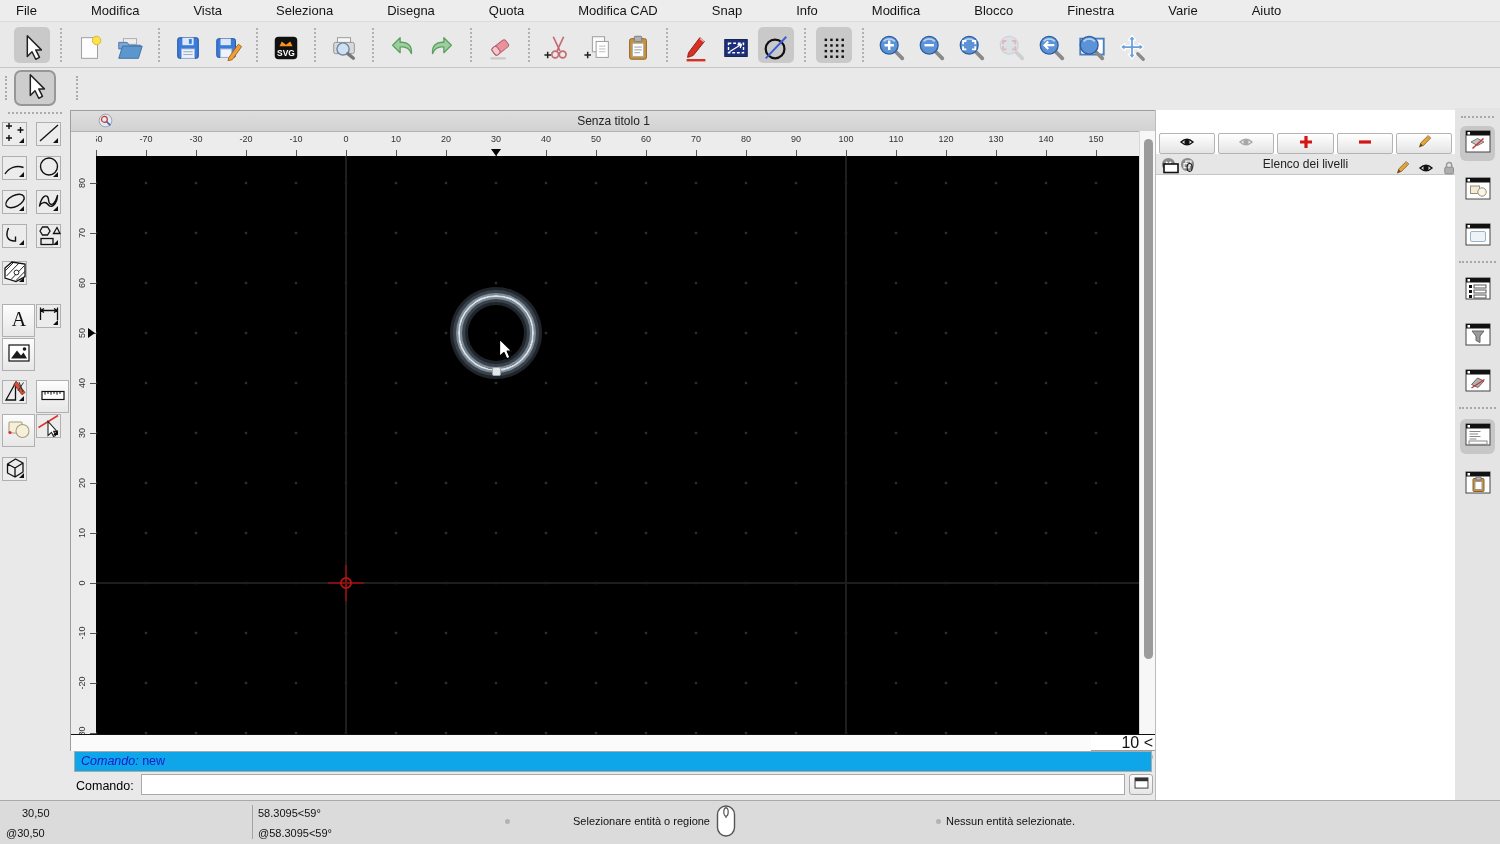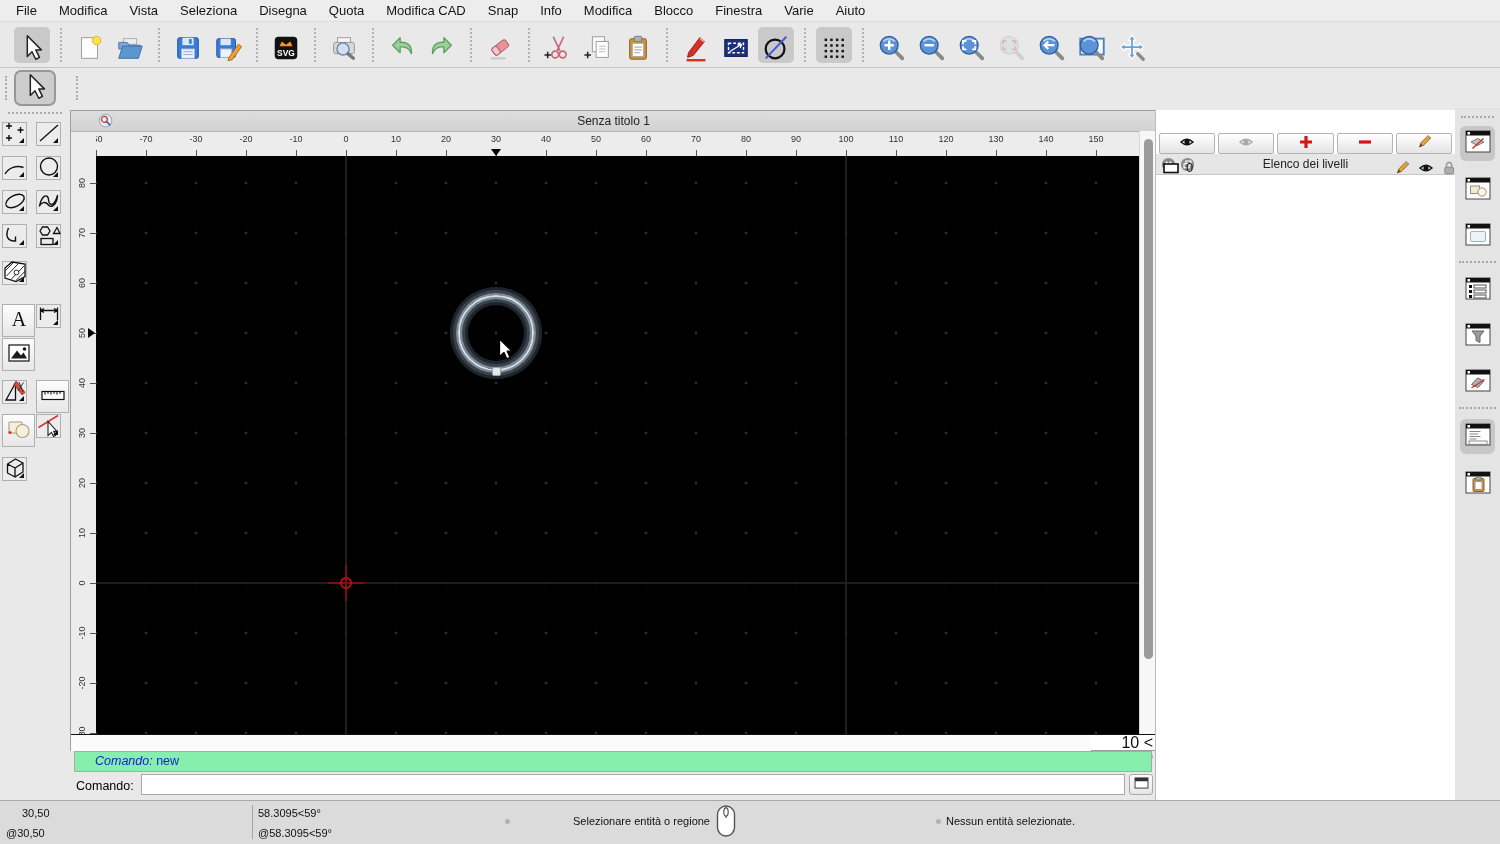--- a/index.html
+++ b/index.html
@@ -2,21 +2,21 @@
 <html><head>
 <meta charset="utf-8">
 <style>
   html,body{margin:0;padding:0;background:#555;}
   .app{position:relative;width:1500px;height:844px;overflow:hidden;
        font-family:"Liberation Sans",sans-serif;background:#e9e9e9;
        -webkit-font-smoothing:antialiased;}
   
   .menubar{position:absolute;left:0;top:0;width:1500px;height:22px;background:#ededed;
            display:flex;align-items:center;padding-left:5px;box-sizing:border-box;
-           border-bottom:1px solid #dcdcdc;}
+           border-bottom:1px solid #dcdcdc;gap:32px;}
   .menu-item{padding:0 11px;font-size:13px;color:#141414;white-space:nowrap;cursor:default;}
   
   .toolbar{position:absolute;left:0;top:22px;width:1500px;height:46px;background:#e9e9e9;
            border-bottom:1px solid #c6c6c6;display:flex;align-items:center;padding-left:12px;
            box-sizing:border-box;}
   .tbtn{width:36px;height:36px;margin:0 2px;border:none;background:transparent;padding:0;
         display:flex;align-items:flex-end;justify-content:center;flex:0 0 auto;}
   .tbtn.pressed{background:#c9c9c9;border-radius:5px;}
   .tbtn.disabled{opacity:.55;}
   .tbtn .ic{display:flex;}
@@ -73,23 +73,23 @@
   .vscroll{position:absolute;left:1068px;top:20px;width:17px;height:603px;background:#f7f7f7;
            border-left:1px solid #d8d8d8;box-sizing:border-box;}
   .vthumb{position:absolute;left:4px;top:8px;width:9px;height:520px;background:#9b9b9b;
           border-radius:5px;}
   .bottomstrip{position:absolute;left:0;top:623px;width:1020px;height:16px;background:#fbfbfb;
           border-top:1px solid #111;}
   .gridlabel{position:absolute;left:1020px;top:623px;width:65px;height:16px;background:#fff;
           border-top:1px solid #111;font-size:16px;color:#111;text-align:right;
           line-height:15px;padding-right:3px;box-sizing:border-box;}
   
-  .cmdhistory{position:absolute;left:74px;top:751px;width:1078px;height:21px;background:#86efac;
+  .cmdhistory{position:absolute;left:74px;top:751px;width:1078px;height:21px;background:#0ea5e9;
           border:1px solid #a9a9a9;box-sizing:border-box;font-size:12.5px;line-height:19px;
-          padding-left:20px;color:#1a1acc;}
+          padding-left:6px;color:#1a1acc;}
   .cmdhistory .lbl{font-style:italic;}
   .cmdlabel{position:absolute;left:76px;top:779px;font-size:12.5px;color:#000;}
   .cmdinput{position:absolute;left:141px;top:774px;width:984px;height:21px;border:1px solid #a9a9a9;
           box-sizing:border-box;font-size:12px;padding:0 4px;font-family:"Liberation Sans",sans-serif;}
   .cmdwinbtn{position:absolute;left:1129px;top:774px;width:24px;height:21px;
           background:linear-gradient(#fdfdfd,#e6e6e6);border:1px solid #a9a9a9;border-radius:3px;
           box-sizing:border-box;display:flex;align-items:center;justify-content:center;padding:0;}
   
   .layers-panel{position:absolute;left:1155px;top:110px;width:300px;height:690px;background:#fff;
           border-left:1px solid #bcbcbc;box-sizing:border-box;}

